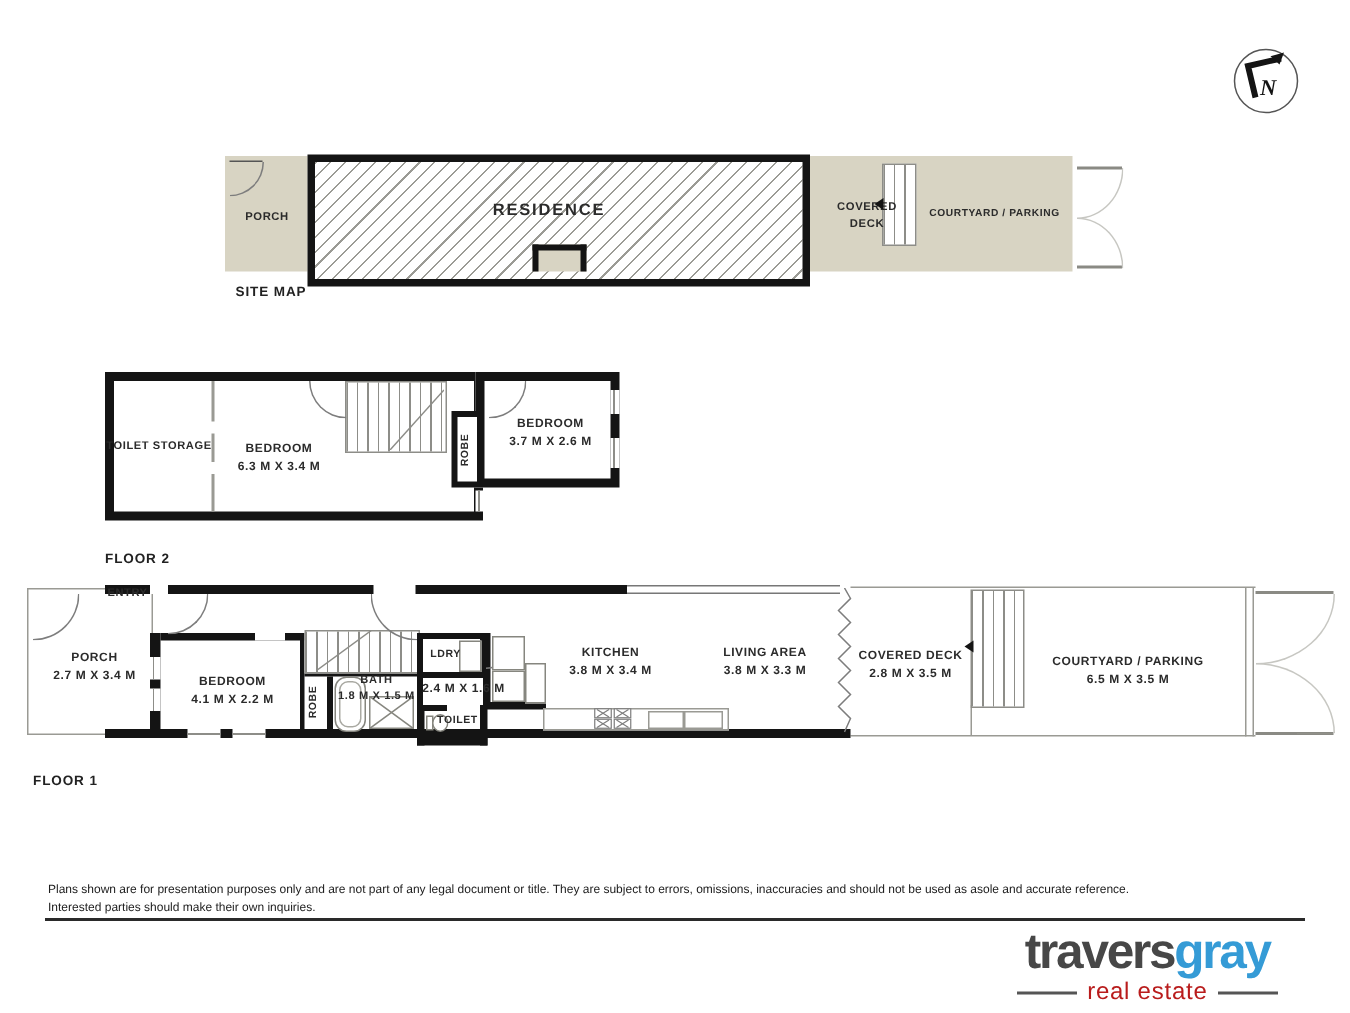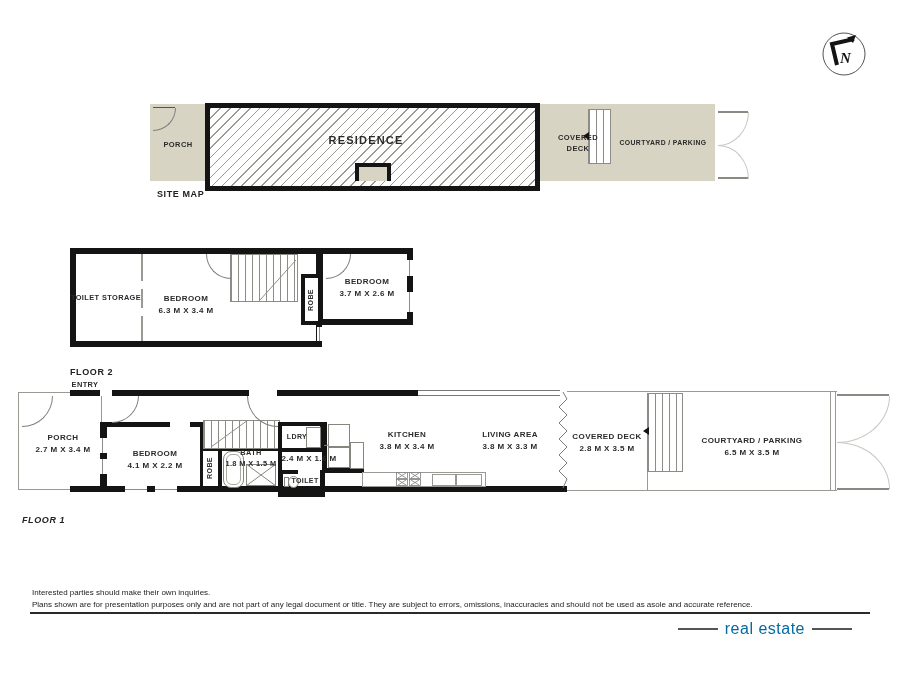--- a/index.html
+++ b/index.html
@@ -51,21 +51,21 @@
             font-size:8px; color:#1c1c1c; line-height:1.55; white-space:nowrap; z-index:6; }
   .footer-rule { position:absolute; left:30px; top:612px; width:840px; height:2px; background:#2a2a2a; }
   .footer-address { position:absolute; left:32px; top:631px; font-size:20px; color:#3a3a3a; z-index:6; }
 
   .brand { position:absolute; right:48px; top:617px; text-align:center; z-index:6; }
   .brand-line { font-size:33px; font-weight:bold; letter-spacing:-1.5px; line-height:1; }
   .brand-line .p1 { color:#474747; }
   .brand-line .p2 { color:#359bd6; }
   .brand-tag { display:flex; align-items:center; justify-content:center; gap:7px; margin-top:3px; }
   .brand-tag .dash { width:40px; height:2px; background:#555; }
-  .brand-tag .txt { font-size:16px; color:#0369a1; letter-spacing:.5px; }
+  .brand-tag .txt { font-size:16px; color:#b91c1c; letter-spacing:.5px; }
 </style>
 </head>
 <body>
 
 <div id="canvas">
 
   <svg class="abs" style="left:819px;top:29px;" width="50" height="50" viewBox="0 0 50 50">
     <circle cx="25" cy="25" r="21" fill="#fff" stroke="#555" stroke-width="1"></circle>
     <path d="M35 10 L13 15 L18 36" fill="none" stroke="#141414" stroke-width="4"></path>
     <polygon points="37,6 28,8.5 34,14" fill="#141414"></polygon>
@@ -120,21 +120,21 @@
   <div class="window-v" style="left:317px;top:327px;width:6px;height:14px;"></div>
   <div class="plan-title" style="left:70px;top:367px;"><span>FLOOR 2</span></div>
 
   <div class="thin-outline" style="left:18px;top:392px;width:84px;height:98px;box-sizing:border-box;"></div>
   <div class="arc br" style="left:22px;top:396px;width:30px;height:30px;"></div>
 
   <div class="wall" style="left:70px;top:390px;width:348px;height:6px;z-index:2;"></div>
   <div class="abs" style="left:100px;top:390px;width:12px;height:6px;background:#fff;z-index:3;"></div>
   <div class="abs" style="left:249px;top:390px;width:28px;height:6px;background:#fff;z-index:3;"></div>
   <div class="arc br" style="left:112px;top:396px;width:26px;height:26px;"></div>
-  <div class="room-label" style="left:85px;top:385px;font-size:7.4px;"><span>ENTRY</span></div>
+  <div class="room-label" style="left:85px;top:396px;font-size:7.4px;"><span>ENTRY</span></div>
   <div class="window-h" style="left:418px;top:390px;width:142px;height:6px;border-top:1px solid #777;border-bottom:1px solid #777;box-sizing:border-box;background-image:none;z-index:2;"></div>
   <svg class="abs" style="left:557px;top:392px;z-index:3;" width="12" height="98" viewBox="0 0 12 98">
     <polyline points="6,0 10,7 2,15 10,23 2,31 10,39 2,47 10,55 2,63 10,71 2,79 10,87 6,96" fill="none" stroke="#7d7d7d" stroke-width="1"></polyline>
   </svg>
   <div class="wall" style="left:70px;top:486px;width:497px;height:6px;z-index:2;"></div>
   <div class="window-h" style="left:125px;top:486px;width:22px;height:6px;z-index:3;"></div>
   <div class="window-h" style="left:155px;top:486px;width:22px;height:6px;z-index:3;"></div>
   <div class="wall" style="left:100px;top:422px;width:7px;height:64px;z-index:2;"></div>
   <div class="window-v" style="left:100px;top:438px;width:7px;height:15px;"></div>
   <div class="window-v" style="left:100px;top:459px;width:7px;height:15px;"></div>
@@ -231,32 +231,35 @@
   <div class="room-label" style="left:752px;top:447px;">
     <span>COURTYARD / PARKING</span>
     <span class="dim">6.5 M X 3.5 M</span>
   </div>
   <div class="thin" style="left:830px;top:392px;width:1px;height:99px;"></div>
   <div class="thin" style="left:835px;top:392px;width:1px;height:99px;"></div>
   <div class="thin" style="left:837px;top:394px;width:52px;height:2px;background:#8a8a84;"></div>
   <div class="arc br lite" style="left:837px;top:396px;width:52px;height:46px;"></div>
   <div class="thin" style="left:837px;top:488px;width:52px;height:2px;background:#8a8a84;"></div>
   <div class="arc tr lite" style="left:837px;top:442px;width:52px;height:46px;"></div>
-  <div class="plan-title" style="left:22px;top:515px;font-style:italic;"><span>FLOOR 1</span></div>
+  <div class="plan-title" style="left:22px;top:515px;"><span>FLOOR 1</span></div>
   <div class="room-label" style="left:63px;top:444px;">
     <span>PORCH</span>
     <span class="dim">2.7 M X 3.4 M</span>
   </div>
 
   <div class="footer-disclaimer">
+    <div>Plans shown are for presentation purposes only and are not part of any legal document or title.  They are subject to errors, omissions, inaccuracies and should not be used as asole and accurate reference.</div>
     <div>Interested parties should make their own inquiries.</div>
-    <div>Plans shown are for presentation purposes only and are not part of any legal document or title.  They are subject to errors, omissions, inaccuracies and should not be used as asole and accurate reference.</div>
   </div>
   <div class="footer-rule"></div>
   <div class="brand">
+    <div class="brand-line">
+      <span class="p1">travers</span><span class="p2">gray</span>
+    </div>
     <div class="brand-tag">
       <span class="dash"></span>
       <span class="txt">real estate</span>
       <span class="dash"></span>
     </div>
   </div>
 
 </div>
 
 </body></html>

